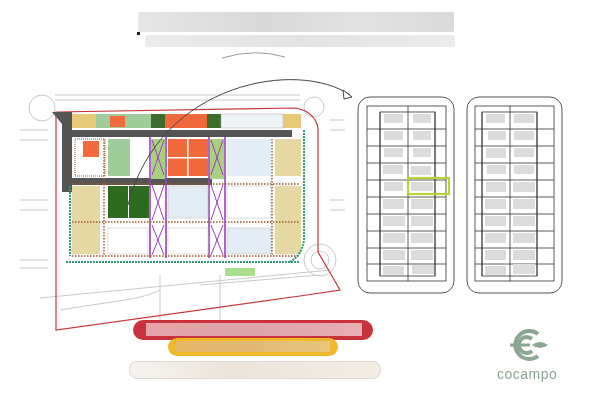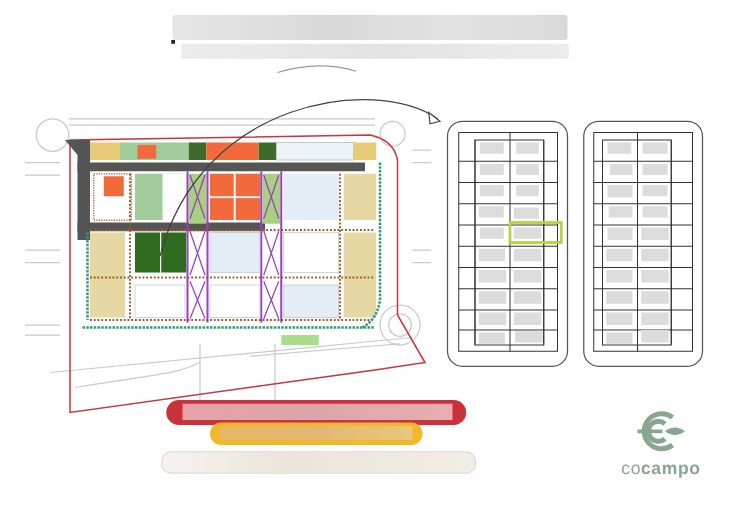--- a/index.html
+++ b/index.html
@@ -8,21 +8,21 @@
   .blur-bar { position: absolute; border-radius: 2px; }
   .title-bar-1 { left: 138px; top: 12px; width: 316px; height: 20px; background: linear-gradient(90deg,#e6e6e6,#d8d8d8 40%,#e2e2e2 70%,#d9d9d9); }
   .title-bar-2 { left: 145px; top: 35px; width: 310px; height: 12px; background: linear-gradient(90deg,#ececec,#e3e3e3,#ececec); }
   .bullet { left: 137px; top: 32px; width: 3px; height: 3px; background: #222; }
   .pill-red { left: 133px; top: 320px; width: 240px; height: 20px; border-radius: 10px; background: #c9323a; }
   .pill-red-inner { left: 146px; top: 323px; width: 216px; height: 13px; background: linear-gradient(90deg,#e6a3a8,#dca6a8,#e9aeb2); }
   .pill-yellow { left: 168px; top: 338px; width: 170px; height: 18px; border-radius: 9px; background: #f0b92b; }
   .pill-yellow-inner { left: 176px; top: 341px; width: 154px; height: 11px; background: linear-gradient(90deg,#e7b765,#e3b774,#e9c77c); }
   .pill-light { left: 129px; top: 361px; width: 250px; height: 16px; border-radius: 8px; border: 1px solid #ddd8d0; background: linear-gradient(90deg,#f6f3ef,#ece4db 40%,#f3ede5); }
   .logo-text { left: 497px; top: 366px; font-size: 14px; color: #8aa692; letter-spacing: 0.5px; }
-  .logo-text b { font-weight: bold; }
+  .logo-text b { font-weight: normal; }
 </style>
 </head>
 <body>
 
 <div class="blur-bar title-bar-1"></div>
 <div class="abs bullet"></div>
 <div class="blur-bar title-bar-2"></div>
 
 <svg class="abs" style="left:0;top:0" width="600" height="406" viewBox="0 0 600 406">
 

